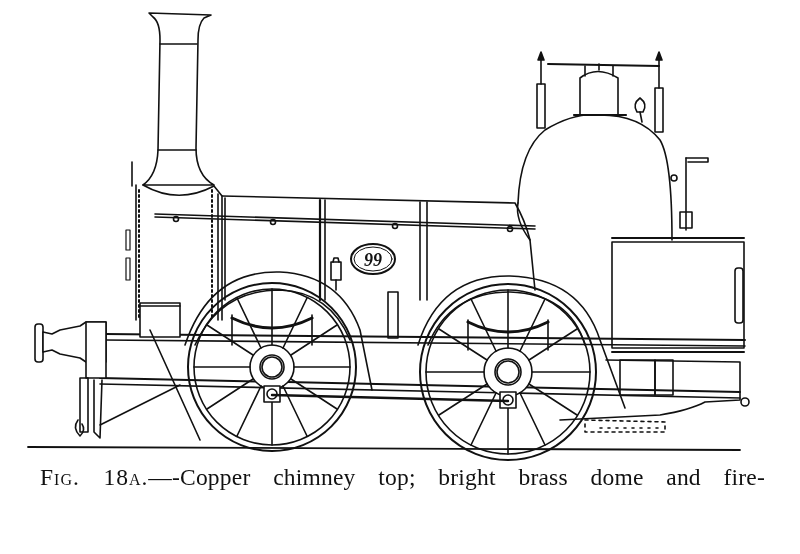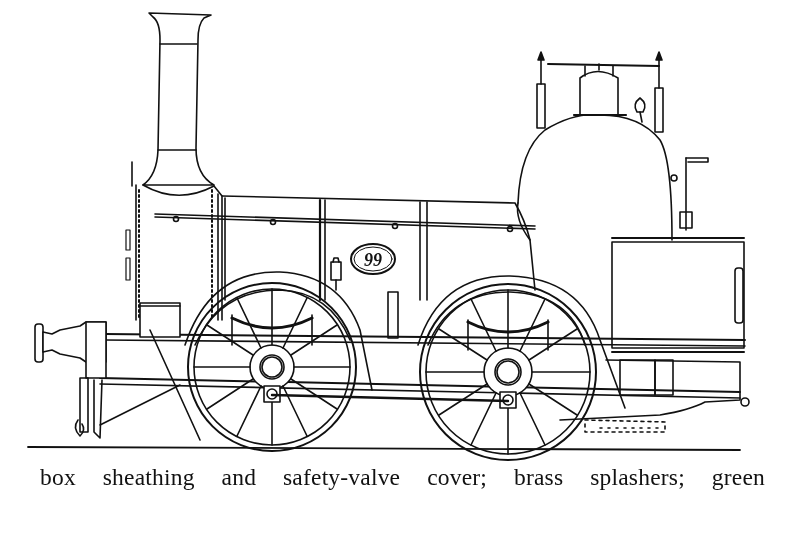--- a/index.html
+++ b/index.html
@@ -187,14 +187,14 @@
       <line x1="548" y1="320" x2="548" y2="350"></line>
     </g>
 
     <line x1="272" y1="395" x2="508" y2="401" stroke-width="2.4"></line>
     <line x1="150" y1="330" x2="200" y="445" y2="440"></line>
     <rect x="388" y="292" width="10" height="46"></rect>
   </svg>
 </div>
 
 <div class="caption">
-  <span class="line">box sheathing and safety-valve cover; brass splashers; green</span>
+  <span class="line"><span class="fig-label">Fig. 18a.</span><span>—</span><span>-Copper chimney top;  bright brass dome and fire-</span></span>
 </div>
 
 </body></html>

